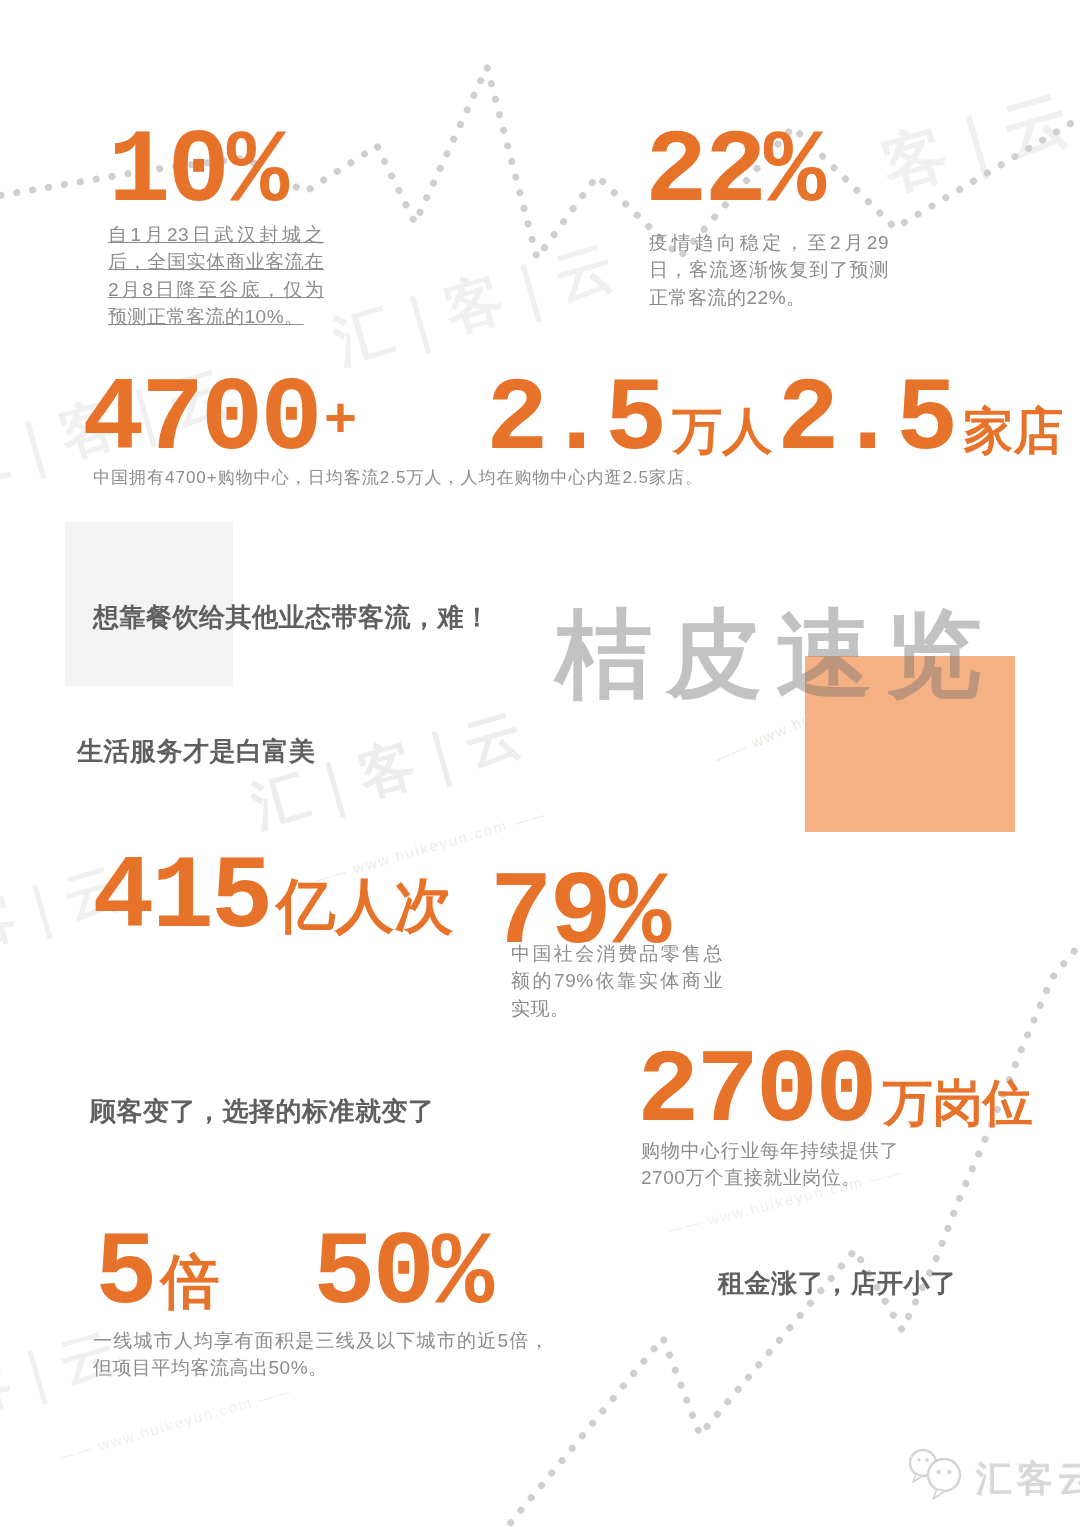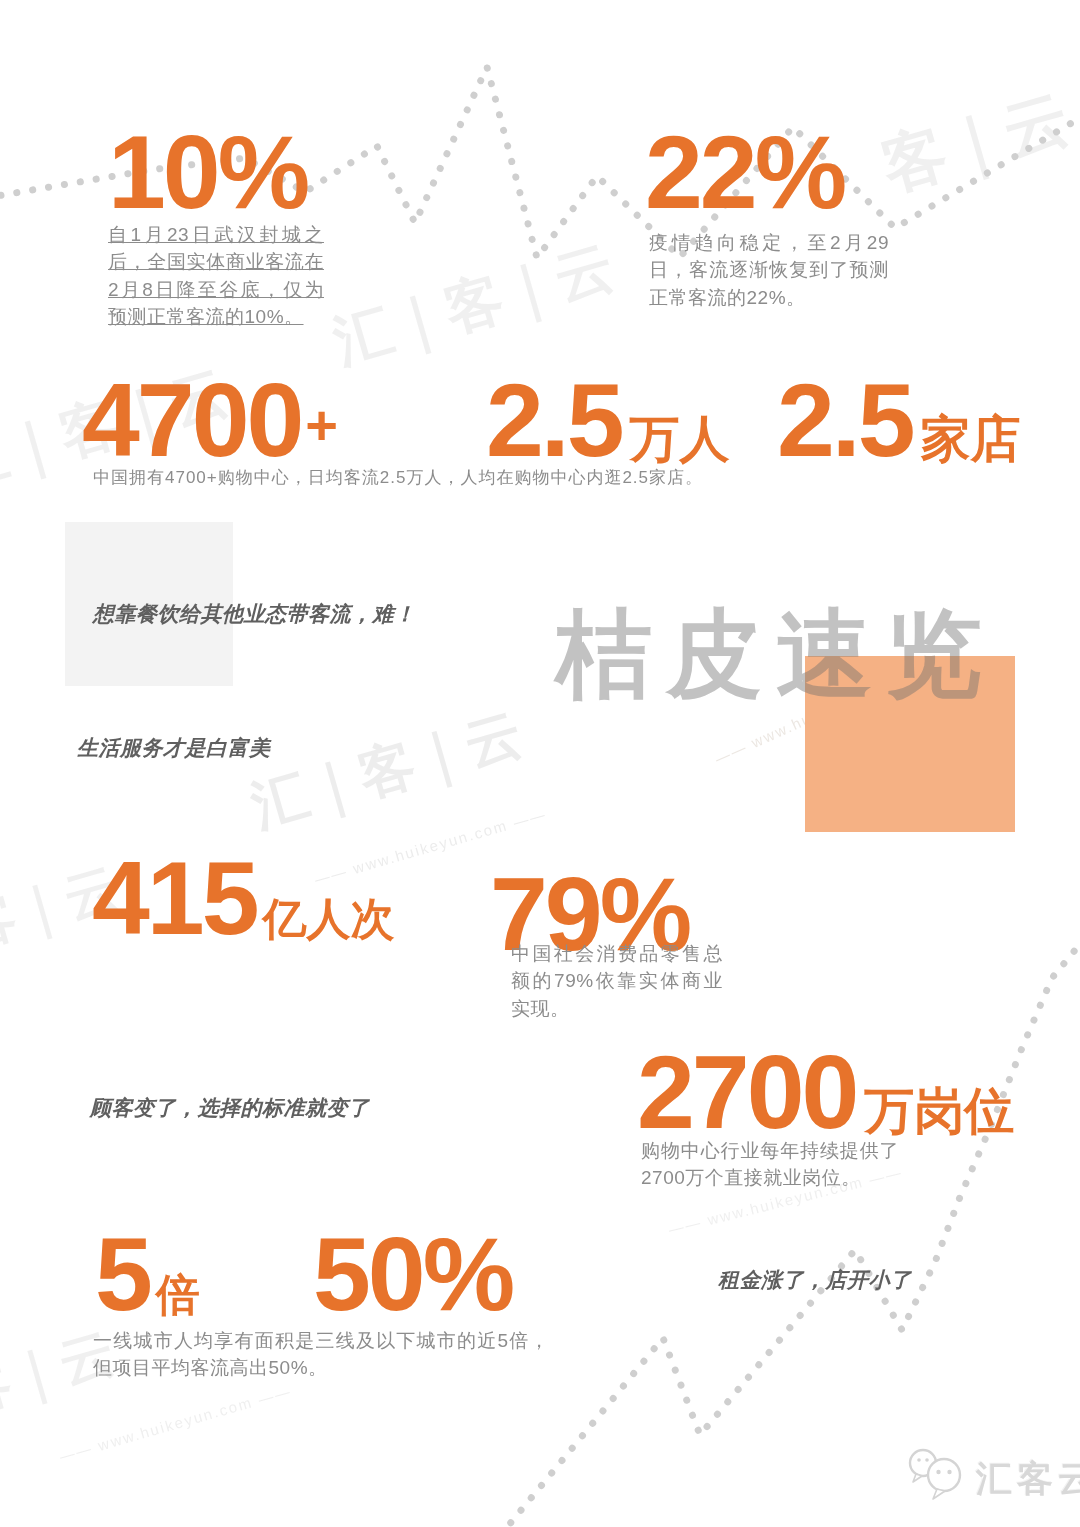--- a/index.html
+++ b/index.html
@@ -12,38 +12,38 @@
   }
   html,body{margin:0;padding:0;}
   body{background:#e9e9e9;font-family:"Liberation Sans","DejaVu Sans",sans-serif;}
   #canvas{
     position:relative;width:1080px;height:1527px;margin:0 auto;
     background:#ffffff;overflow:hidden;
   }
   
   .bignum{
     position:absolute;color:var(--accent);font-weight:bold;
-    font-size:104px;line-height:1;letter-spacing:-3px;white-space:nowrap;z-index:5;
+    font-size:104px;line-height:1;letter-spacing:-3px;white-space:nowrap;z-index:5;font-family:Liberation Mono, monospace;
   }
   .bignum .unit{font-size:50px;letter-spacing:0;margin-left:8px;}
-  .bignum .unit-sm{font-size:44px;letter-spacing:0;margin-left:6px;}
+  .bignum .unit-sm{font-size:59px;letter-spacing:0;margin-left:6px;}
   .bignum .plus{font-size:56px;letter-spacing:0;position:relative;top:-12px;margin-left:4px;}
   
   .desc{
     position:absolute;color:var(--text-gray);font-size:19px;line-height:1.44;
     letter-spacing:0.5px;text-align:justify;text-justify:inter-ideograph;z-index:5;
   }
   .caption-line{
     position:absolute;color:var(--text-gray);font-size:17px;line-height:1.4;
     letter-spacing:1px;white-space:nowrap;z-index:5;
   }
   
   .headline{
-    position:absolute;color:var(--headline-gray);font-weight:bold;font-size:21px;
-    letter-spacing:0.5px;white-space:nowrap;z-index:5;font-style:italic;
+    position:absolute;color:var(--headline-gray);font-weight:bold;font-size:26px;
+    letter-spacing:0.5px;white-space:nowrap;z-index:5;
   }
   
   .gray-box{position:absolute;left:65px;top:522px;width:168px;height:164px;background:#F3F3F3;z-index:1;}
   .orange-box{position:absolute;left:805px;top:656px;width:210px;height:176px;background:var(--accent-tint);z-index:2;}
   
   .wm-brand{
     position:absolute;left:556px;top:606px;font-size:96px;font-weight:bold;
     color:var(--wm-gray);letter-spacing:14px;white-space:nowrap;z-index:3;line-height:1;
   }
   

